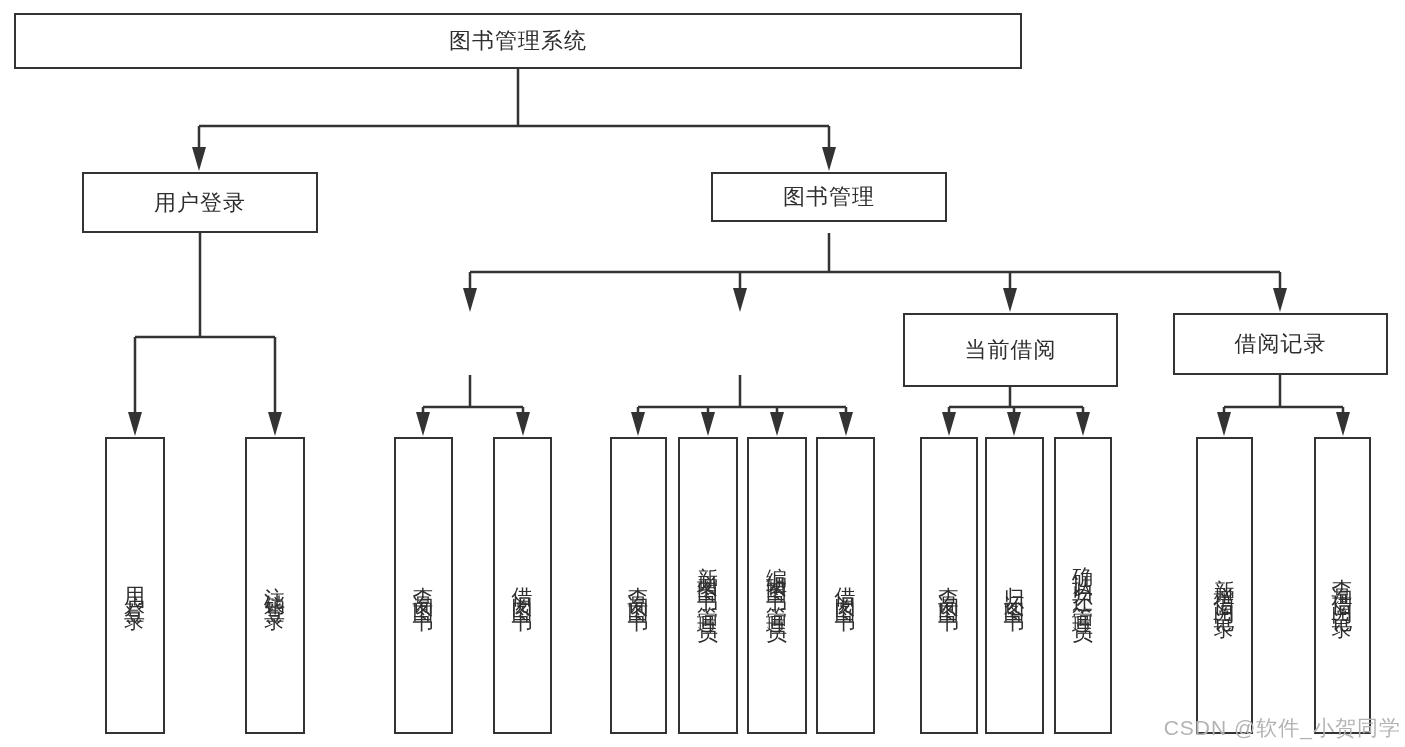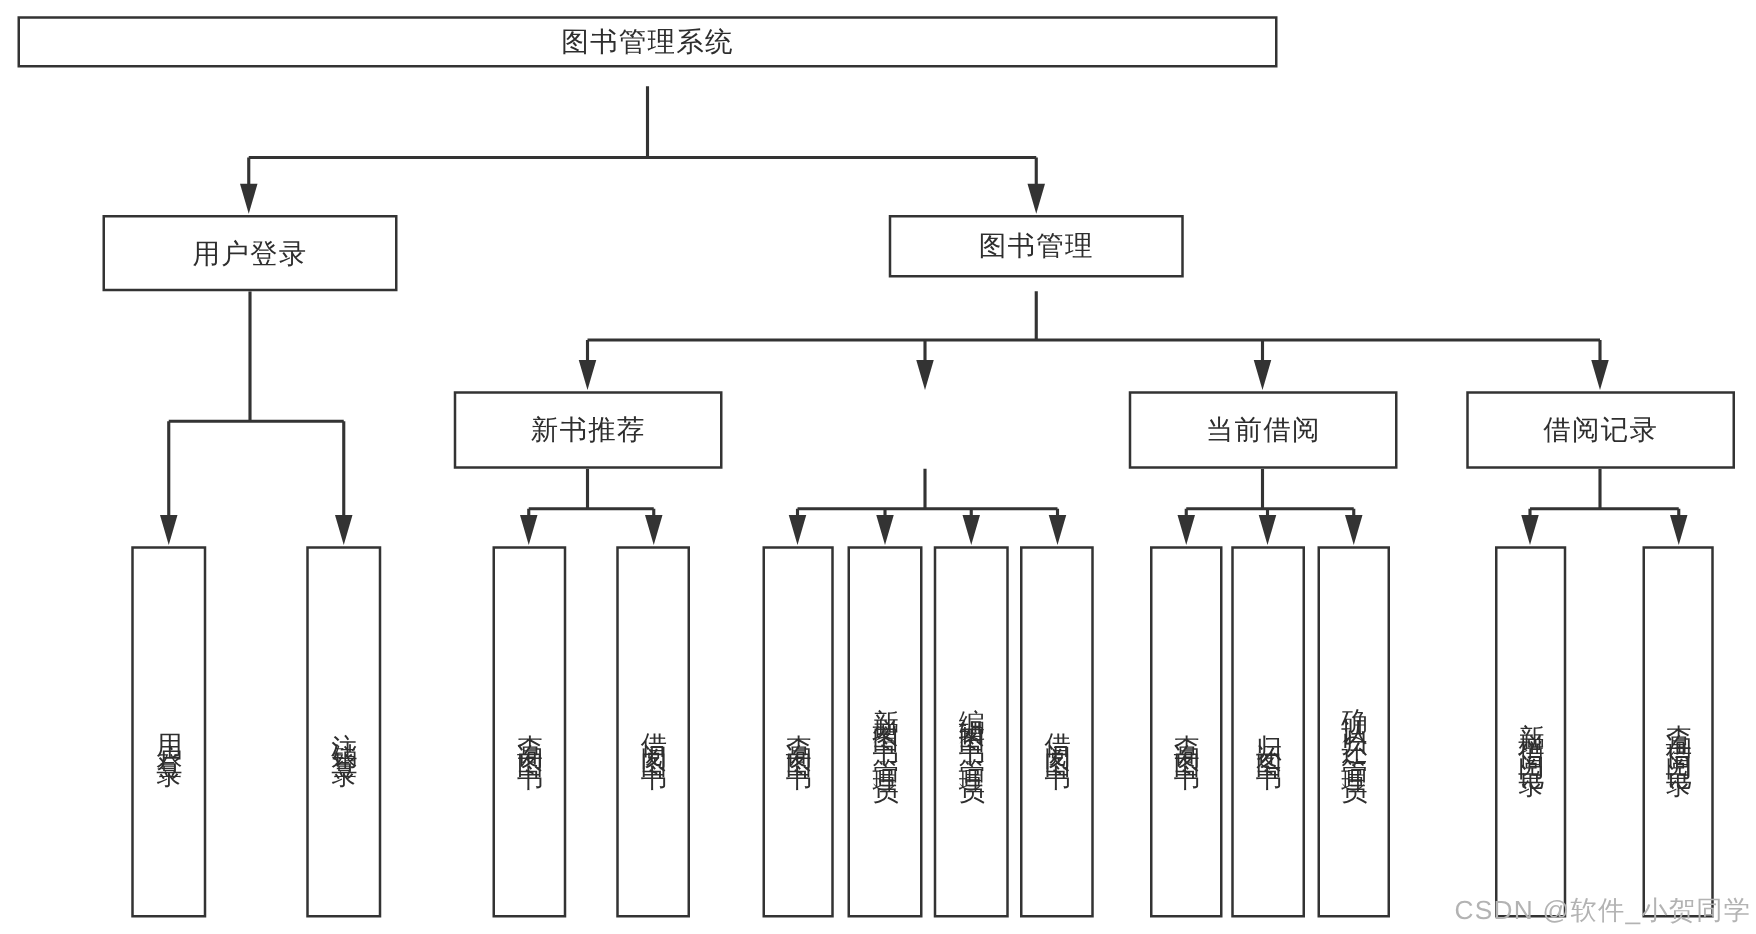--- a/index.html
+++ b/index.html
@@ -67,35 +67,32 @@
       <polygon points="770,412 784,412 777,436"></polygon>
       <polygon points="839,412 853,412 846,436"></polygon>
       <polygon points="942,412 956,412 949,436"></polygon>
       <polygon points="1007,412 1021,412 1014,436"></polygon>
       <polygon points="1076,412 1090,412 1083,436"></polygon>
       <polygon points="1217,412 1231,412 1224,436"></polygon>
       <polygon points="1336,412 1350,412 1343,436"></polygon>
     </g>
   </svg>
 
-  <div class="box h" style="left:14px;top:13px;width:1008px;height:41px">
+  <div class="box h" style="left:14px;top:13px;width:1008px;height:56px">
     <span>图书管理系统</span>
   </div>
 
   <div class="box h" style="left:82px;top:172px;width:236px;height:61px">
     <span>用户登录</span>
   </div>
   <div class="box h" style="left:711px;top:172px;width:236px;height:50px">
     <span>图书管理</span>
   </div>
 
-  <div class="box h" style="left:363px;top:313px;width:215px;height:62px">
-    <span>新书推荐</span>
-  </div>
-  <div class="box h" style="left:903px;top:313px;width:215px;height:62px">
+  <div class="box h" style="left:903px;top:313px;width:215px;height:74px">
     <span>当前借阅</span>
   </div>
   <div class="box h" style="left:1173px;top:313px;width:215px;height:62px">
     <span>借阅记录</span>
   </div>
 
   <div class="box v" style="left:105px;top:437px;width:60px;height:297px">
     <span>用户登录</span>
   </div>
   <div class="box v" style="left:245px;top:437px;width:60px;height:297px">

